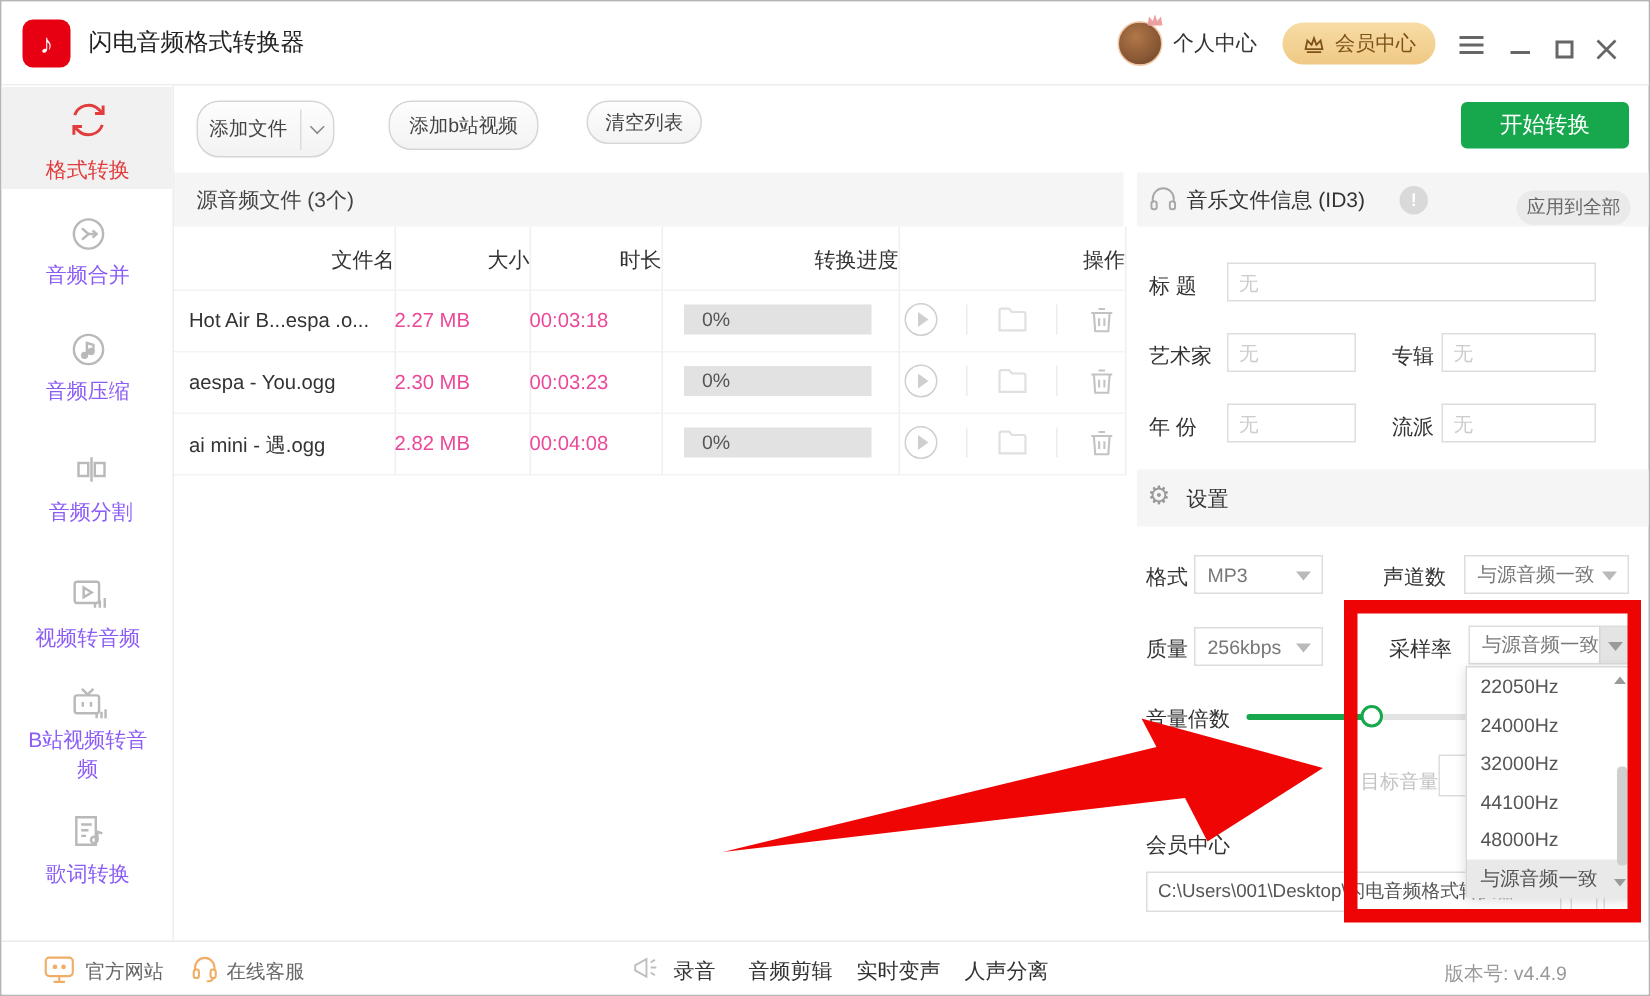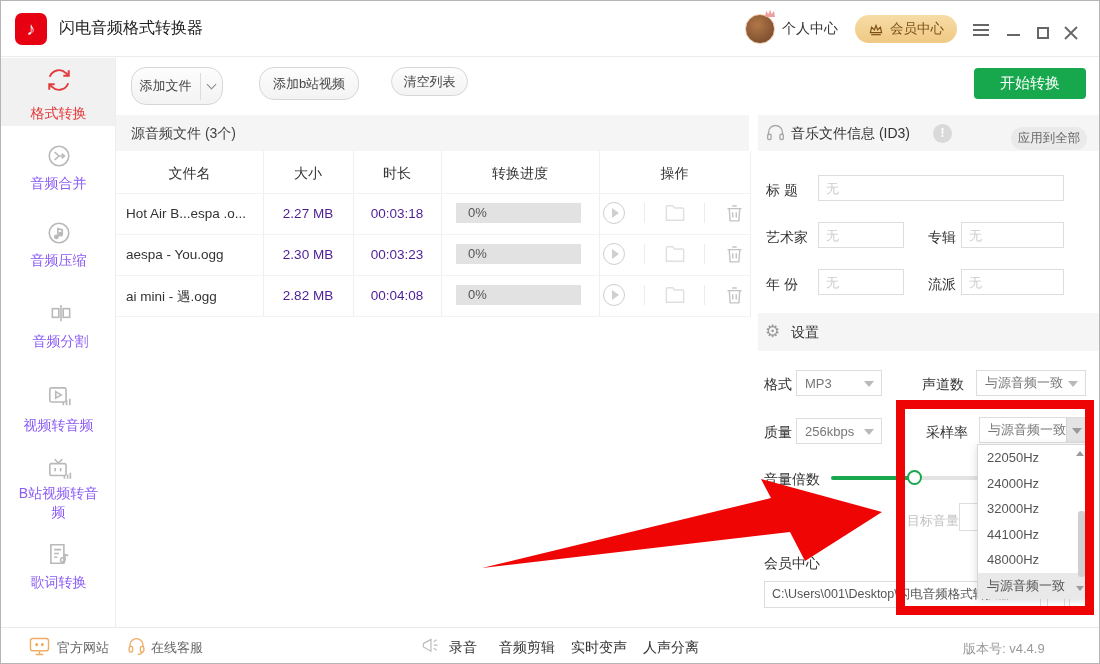--- a/index.html
+++ b/index.html
@@ -8,22 +8,22 @@
 .abs{position:absolute}
 .bar{position:absolute;background:#f5f5f5}
 .lbl{position:absolute;font-size:14px;color:#333;white-space:nowrap}
 .pill{position:absolute;border:1px solid #d6d6d6;border-radius:15px;background:linear-gradient(180deg,#fdfdfd,#f3f3f3);display:flex;align-items:center;justify-content:center;font-size:13px;color:#444;cursor:pointer}
 .inp{position:absolute;border:1px solid #ddd;background:#fff;font-size:13px;color:#333;padding:0 7px;outline:none;font-family:inherit}
 .inp::placeholder{color:#ccc}
 .combo{position:absolute;border:1px solid #ddd;background:#fff;font-size:13px;color:#777;display:flex;align-items:center;padding-left:8px}
 .tri{position:absolute;right:7px;top:10px;width:0;height:0;border-left:5px solid transparent;border-right:5px solid transparent;border-top:6px solid #b9b9b9}
 .vline{position:absolute;width:1px;background:#efefef}
 .hline{position:absolute;height:1px;background:#f3f3f3}
-.cellc{position:absolute;text-align:center;font-size:13.5px;color:#4c1d95}
-.hdrc{position:absolute;text-align:center;font-size:14px;color:#333}
+.cellc{position:absolute;font-size:13.5px;color:#ec4899}
+.hdrc{position:absolute;text-align:right;font-size:14px;color:#333}
 .sb-label{position:absolute;left:12px;width:91px;text-align:center;font-size:14px;color:#8b5cf6;line-height:19px}
 .pbar{position:absolute;width:125px;height:20px;background:#e2e2e2;font-size:13px;color:#555;line-height:20px;padding-left:12px}
 .play{width:22px;height:22px;border:1.4px solid #cfcfcf;border-radius:50%;position:relative}
 .play::after{content:"";position:absolute;left:8px;top:5px;border-left:7px solid #cfcfcf;border-top:5px solid transparent;border-bottom:5px solid transparent}
 .opsep{width:1px;height:20px;background:#ececec}
 .oprow{position:absolute;left:602px;width:142px;display:flex;align-items:center;justify-content:space-between}
 .wc-burger{width:16px;height:2px;background:#666;box-shadow:0 5px 0 #666,0 10px 0 #666}
 .wc-min{width:13px;height:2px;background:#666}
 .wc-max{width:12px;height:12px;border:2px solid #666}
 .chev{display:inline-block;width:7px;height:7px;border-right:1.6px solid #888;border-bottom:1.6px solid #888;transform:rotate(45deg);margin-top:-4px}

